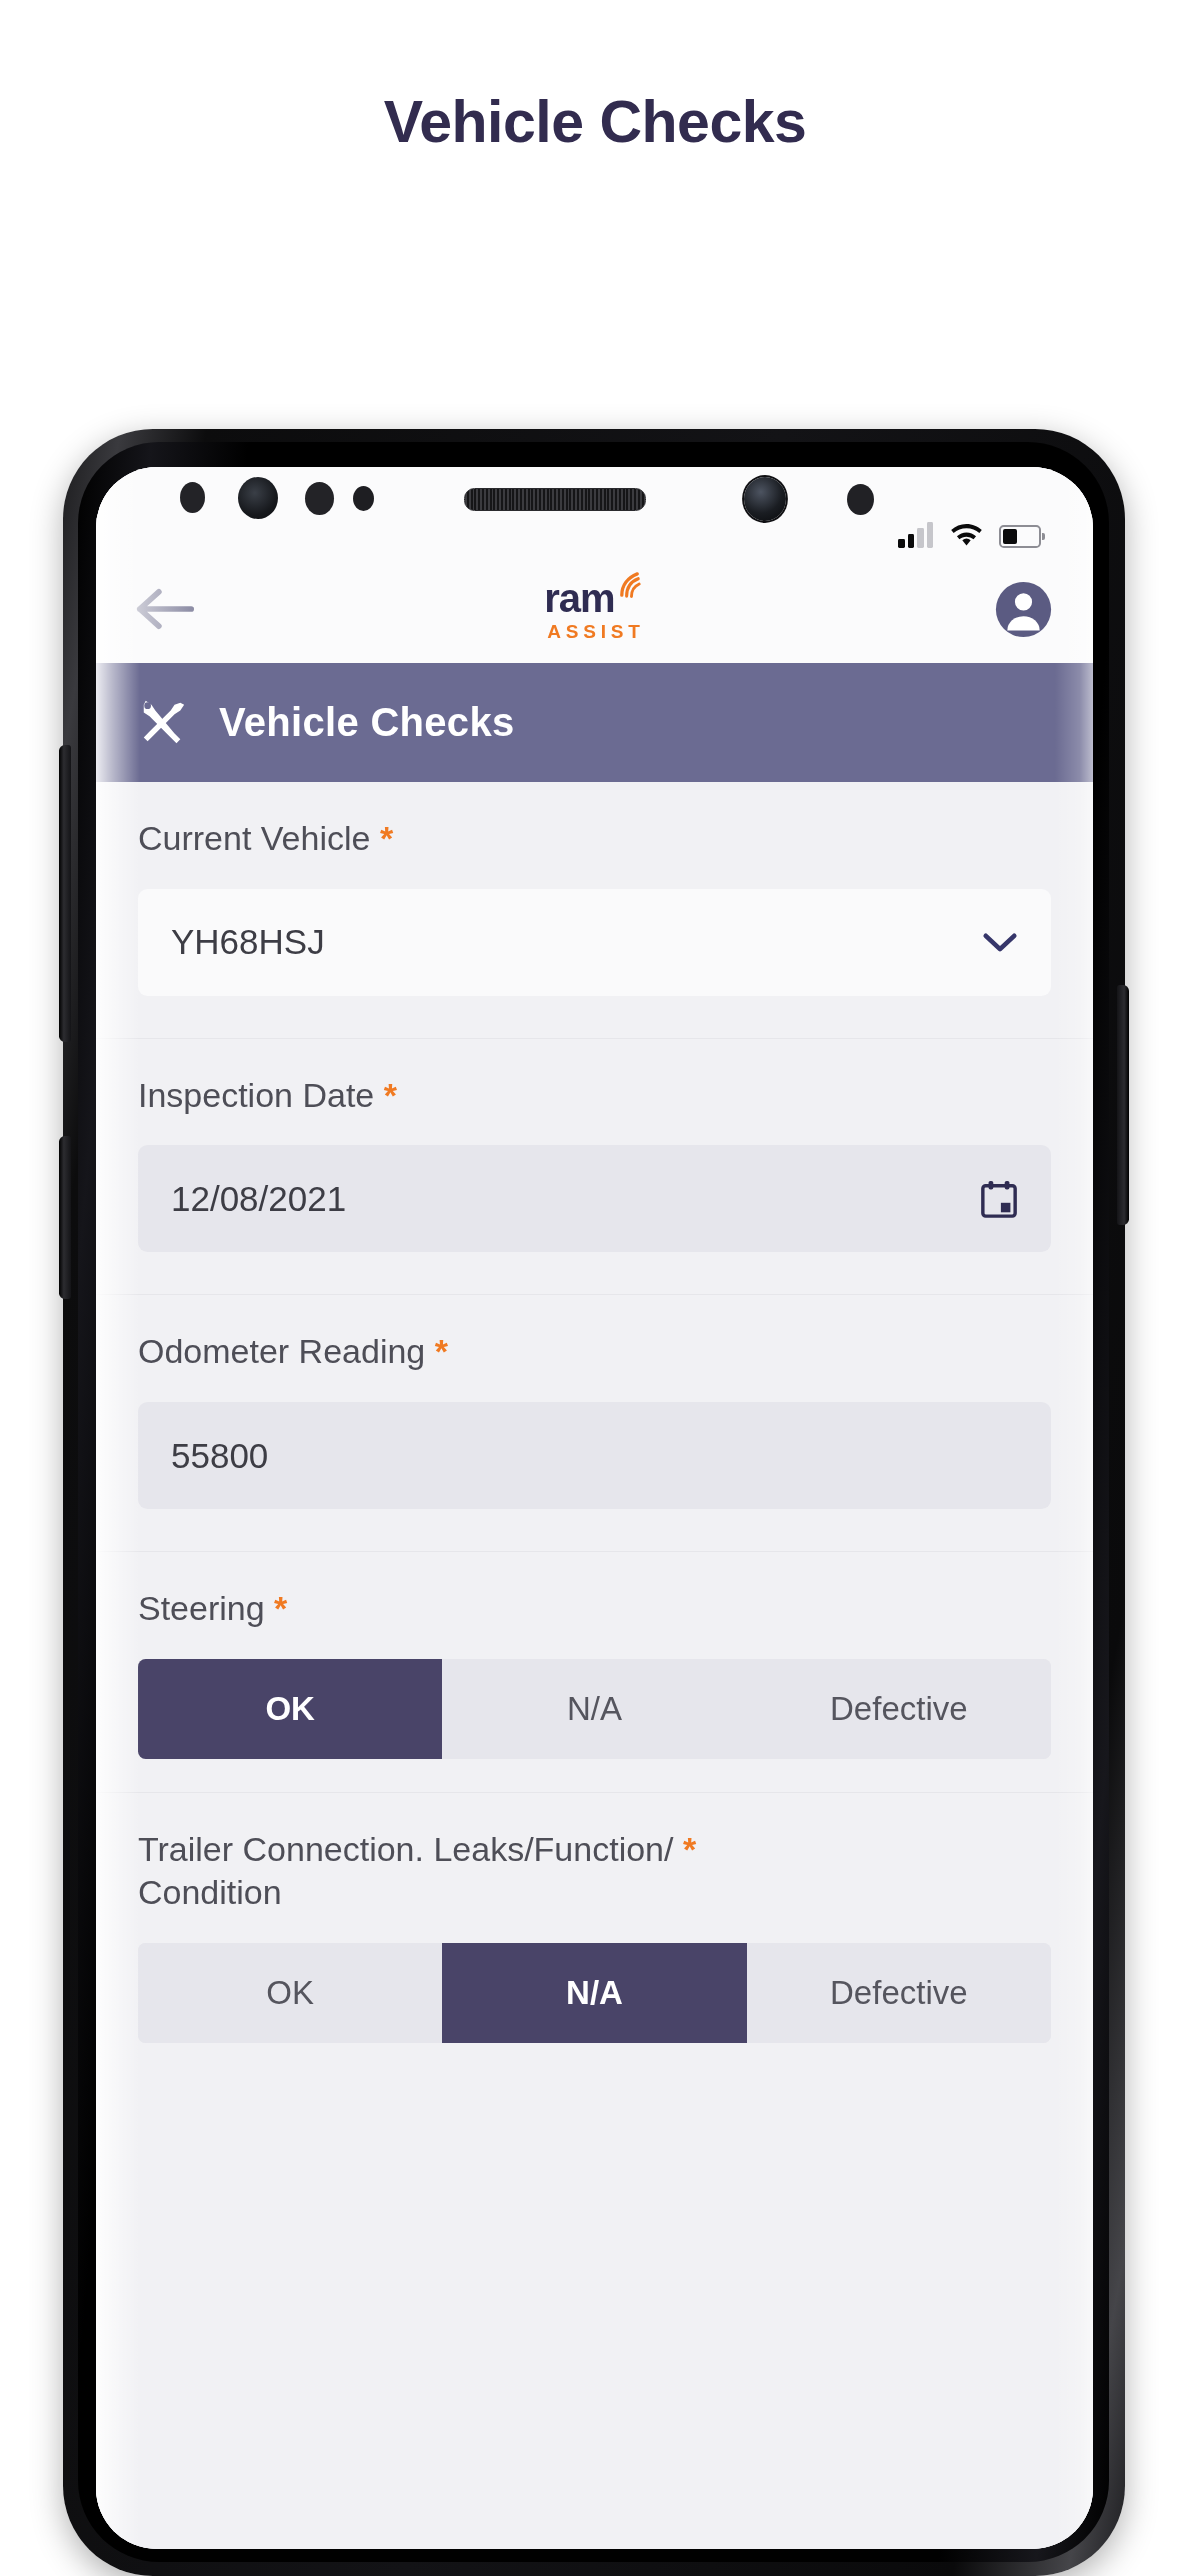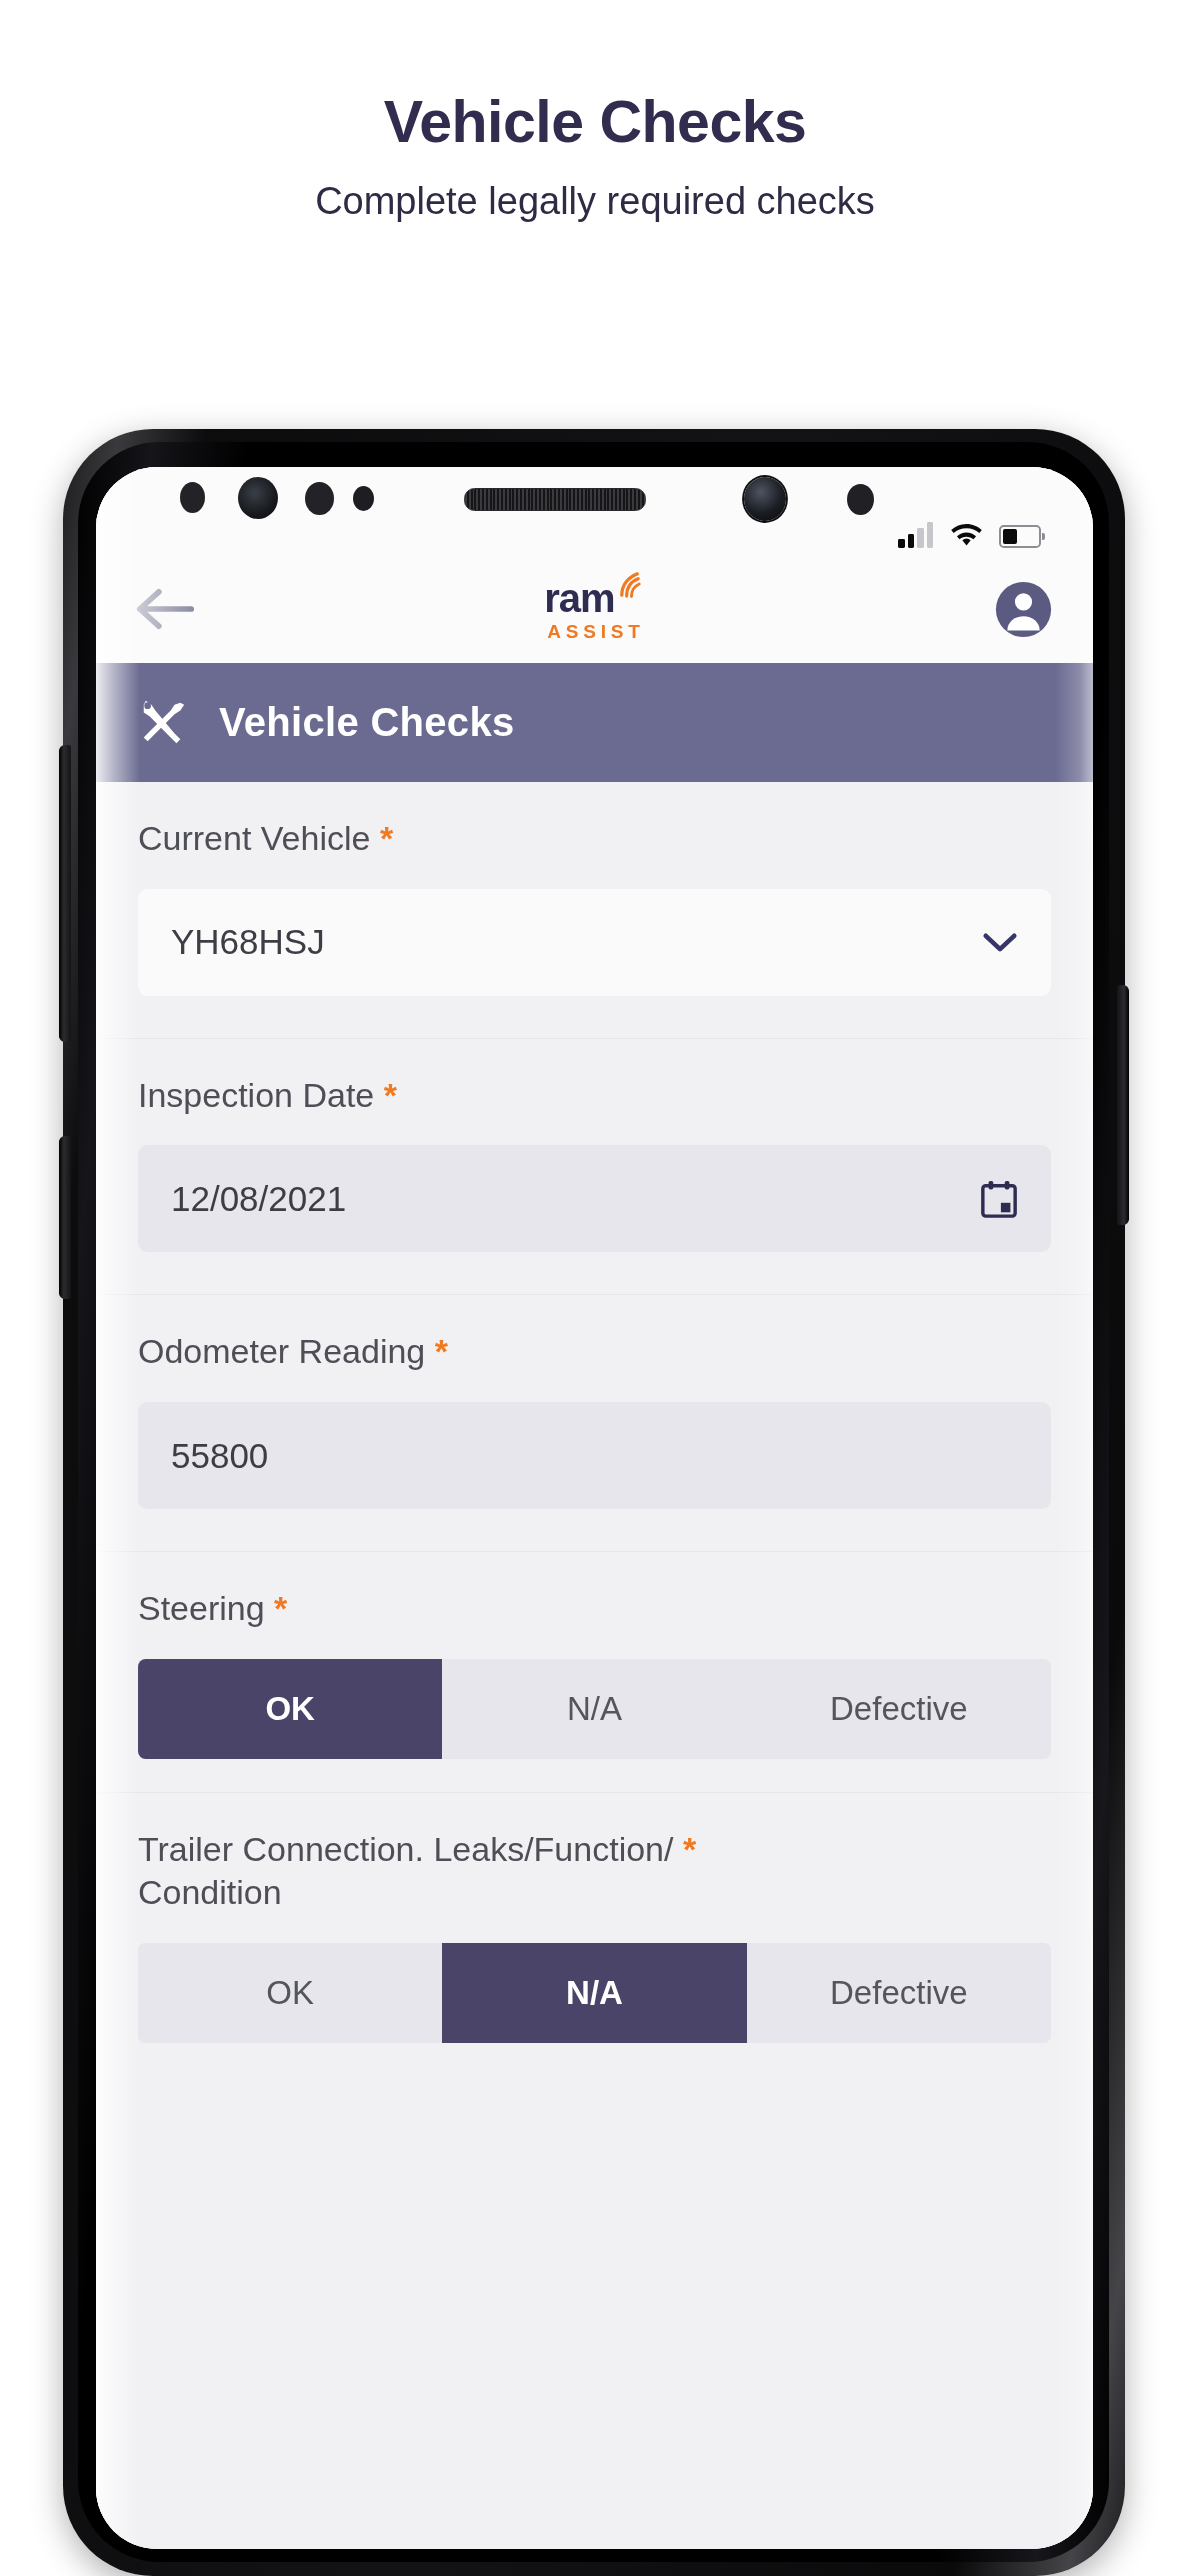--- a/index.html
+++ b/index.html
@@ -329,21 +329,20 @@
     background: #494468;
     color: #ffffff;
     font-weight: 600;
   }
 </style>
 </head>
 <body>
 
 <div class="promo">
   <h1 class="promo-title">Vehicle Checks</h1>
-  <p class="promo-sub">Complete legally required checks</p>
 </div>
 
 <div class="device">
   <div class="device-body"></div>
   <div class="device-bezel"></div>
 
   <div class="btn-side btn-volume"></div>
   <div class="btn-side btn-bixby"></div>
   <div class="btn-side btn-power"></div>
 

